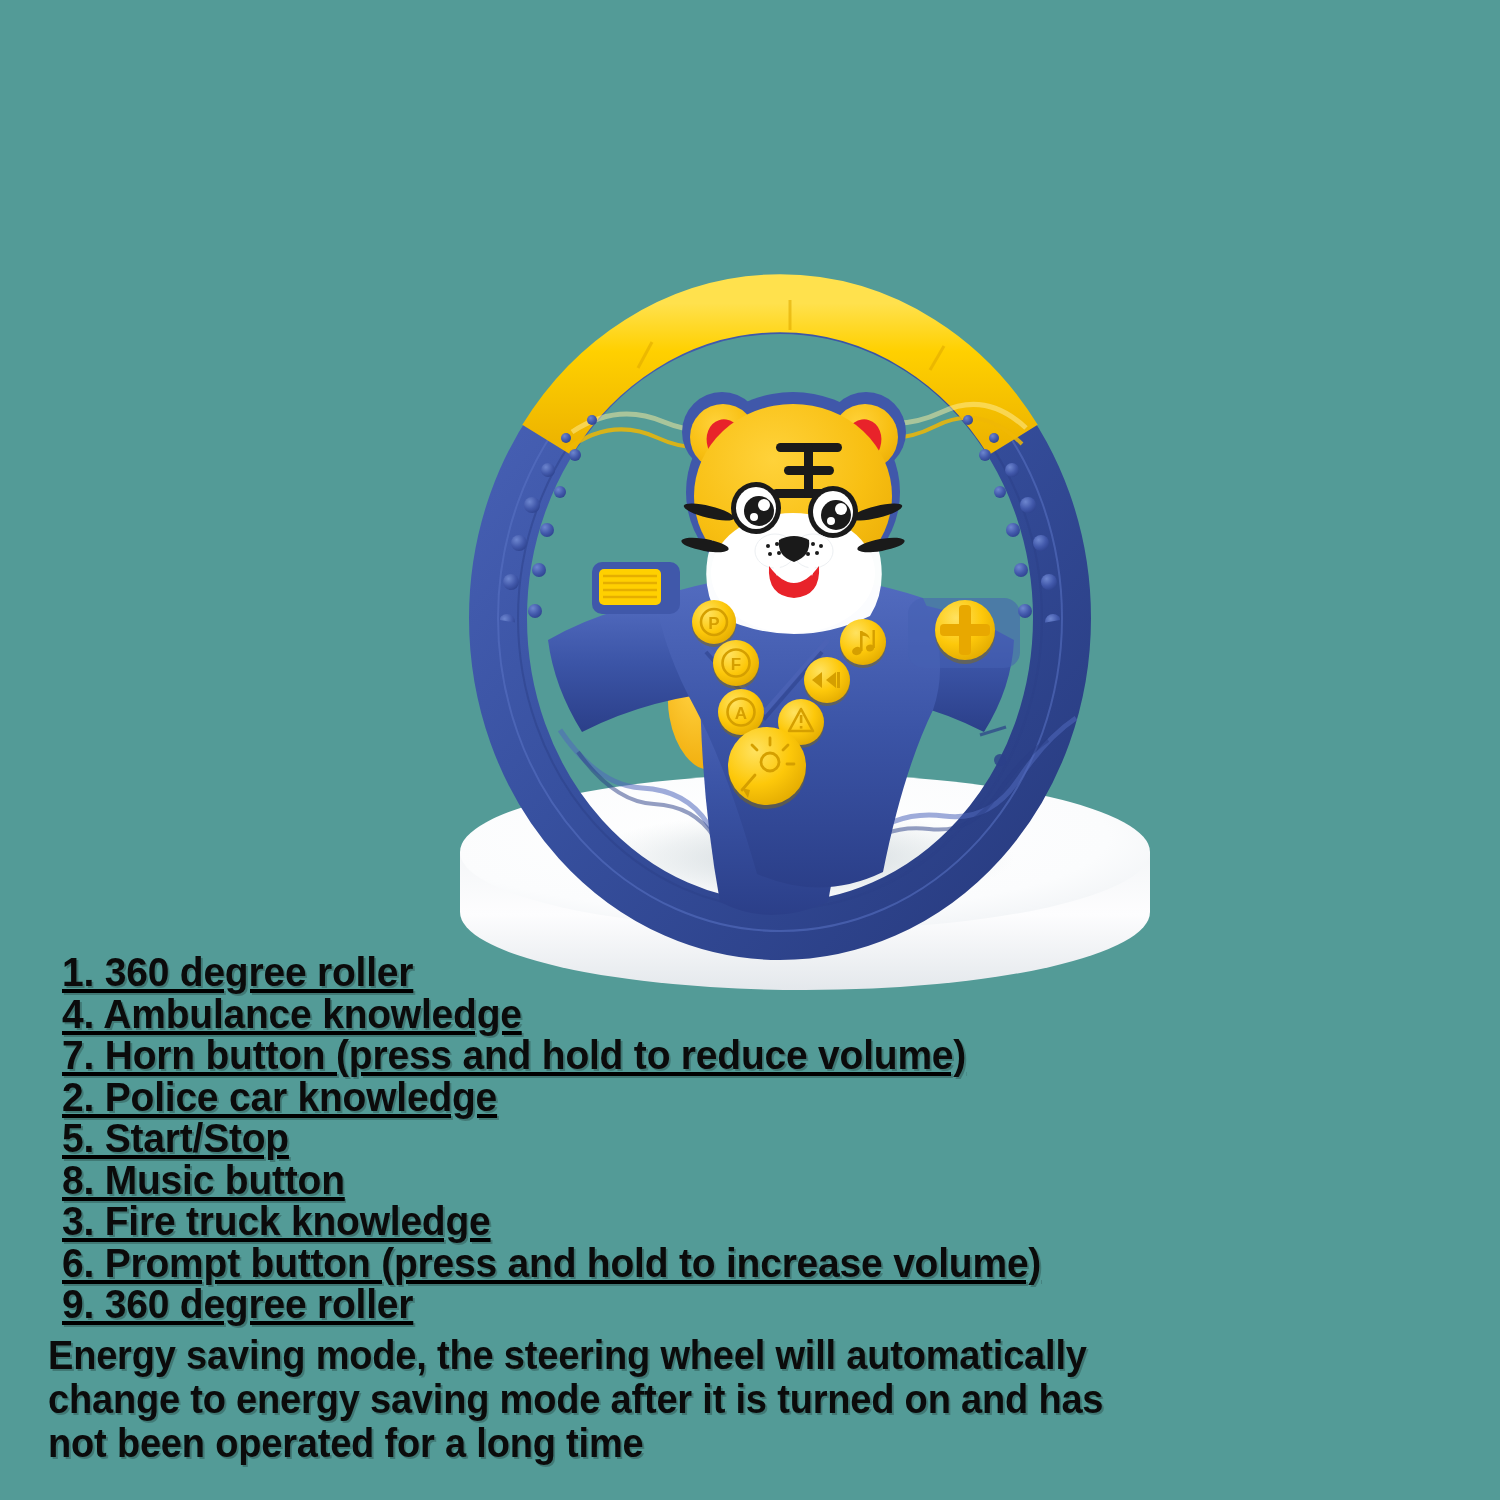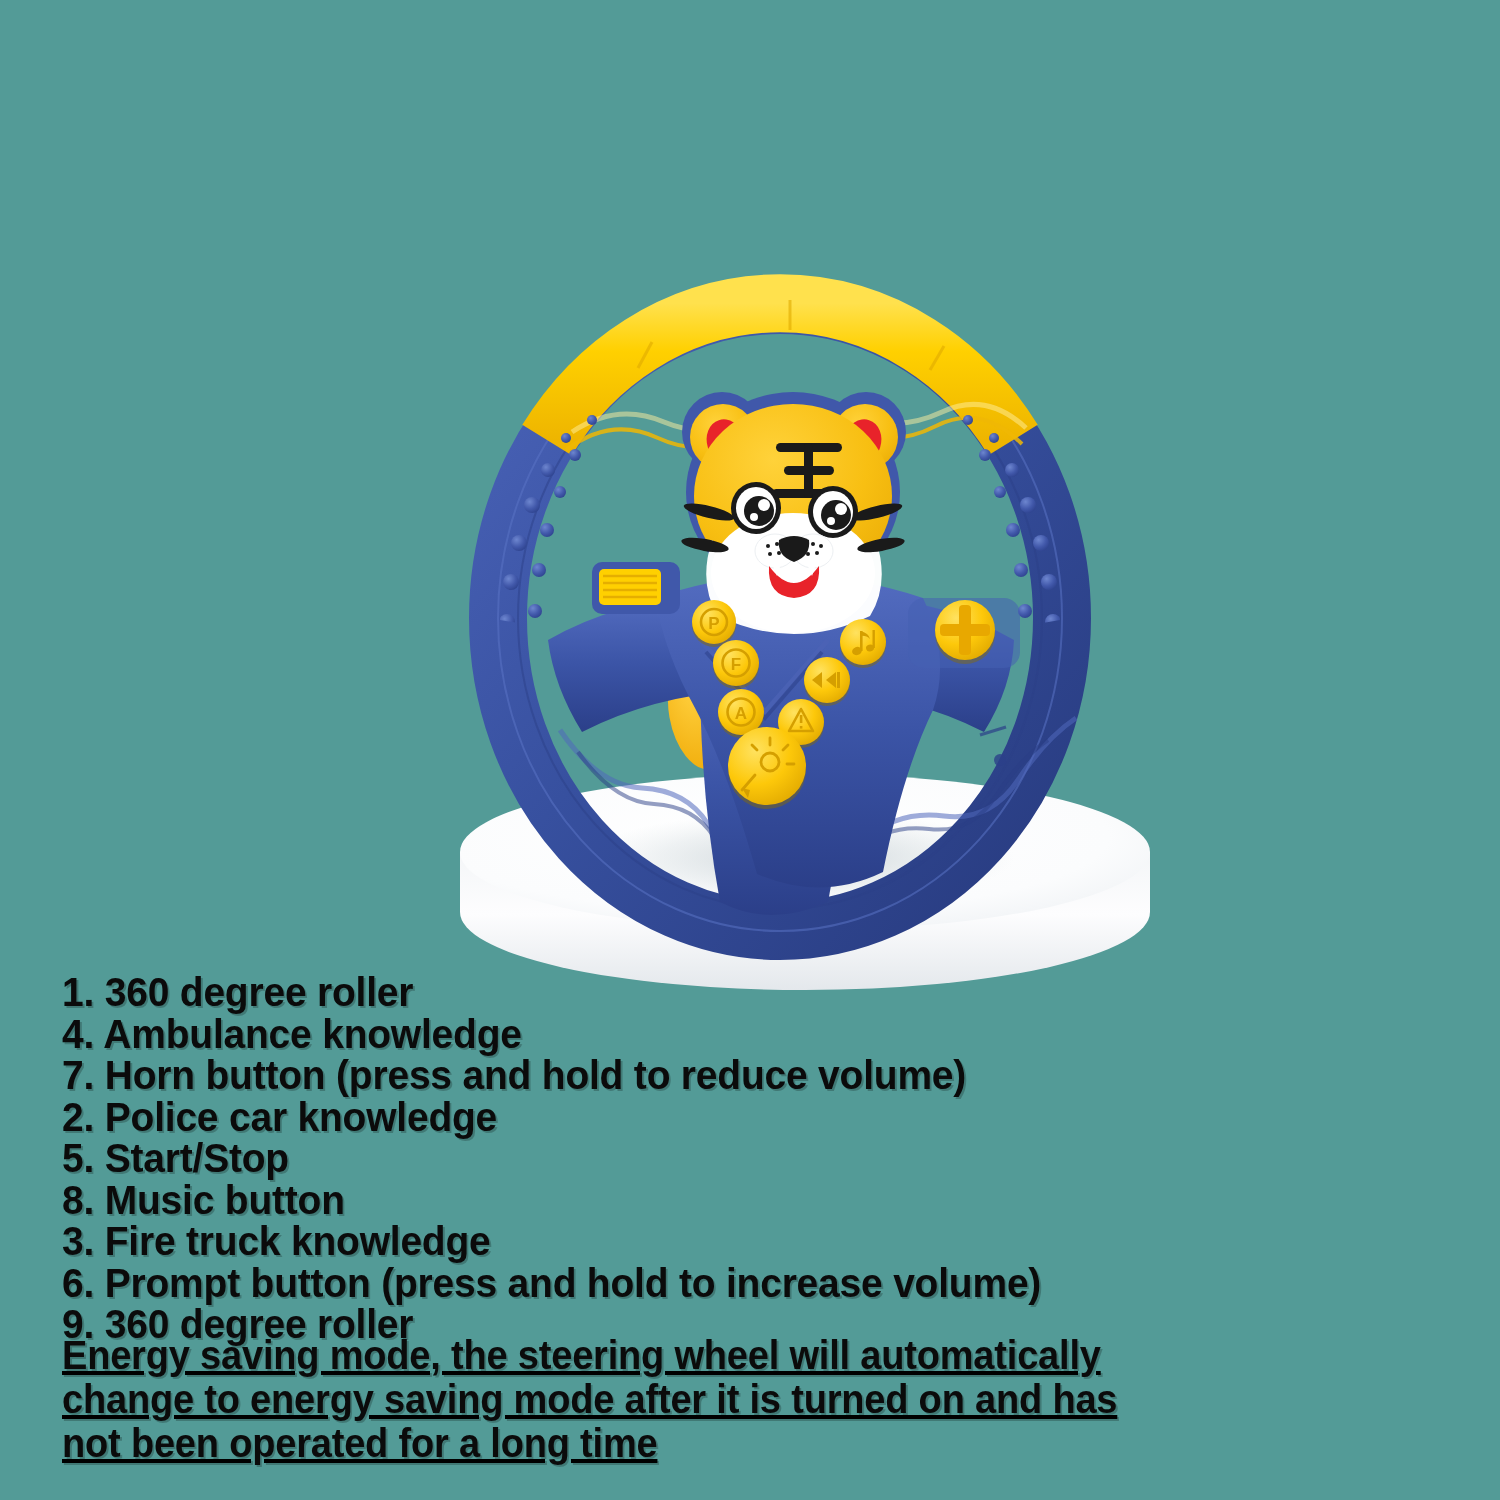--- a/index.html
+++ b/index.html
@@ -25,30 +25,30 @@
     line-height:66px;
     letter-spacing:-0.5px;
     transform:scaleX(0.94);
     transform-origin:left center;
     white-space:nowrap;
     text-shadow:2px 2px 0 rgba(0,0,0,0.25);
   }
 
   
   .featlist{
-    position:absolute;left:62px;top:972px;width:1120px;z-index:40;
+    position:absolute;left:62px;top:952px;width:1120px;z-index:40;text-decoration:underline;
   }
   .featlist .fl{
     display:block;color:#0b0b0b;font-weight:700;
     font-size:41px;line-height:41.5px;letter-spacing:-0.2px;
     transform:scaleX(0.95);transform-origin:left center;white-space:nowrap;
     text-shadow:2px 2px 0 rgba(0,0,0,0.22);
   }
   .para{
-    position:absolute;left:62px;top:1333px;width:1120px;z-index:40;text-decoration:underline;
+    position:absolute;left:48px;top:1333px;width:1120px;z-index:40;
   }
   .para .pl{
     display:block;color:#0b0b0b;font-weight:700;
     font-size:40px;line-height:44px;letter-spacing:-0.2px;
     transform:scaleX(0.95);transform-origin:left center;white-space:nowrap;
     text-shadow:2px 2px 0 rgba(0,0,0,0.22);
   }
 
   
   .photo{position:absolute;left:0;top:0;width:1500px;height:1500px;z-index:10;}

